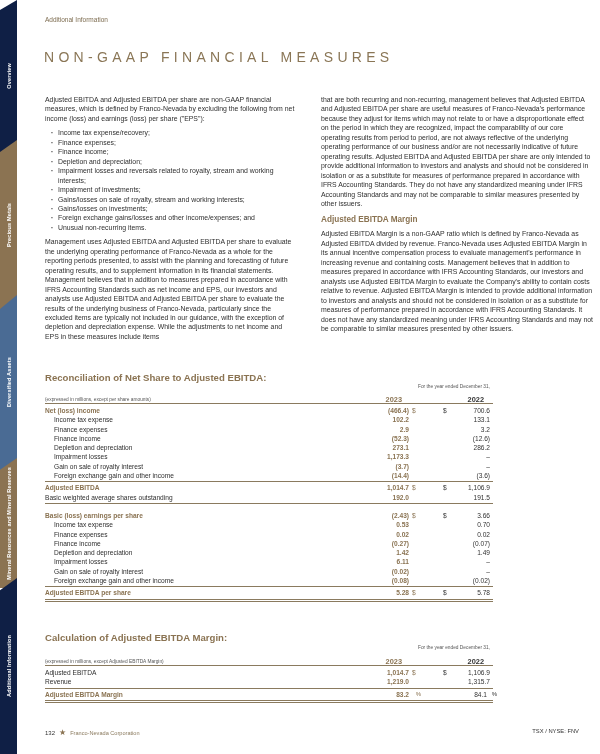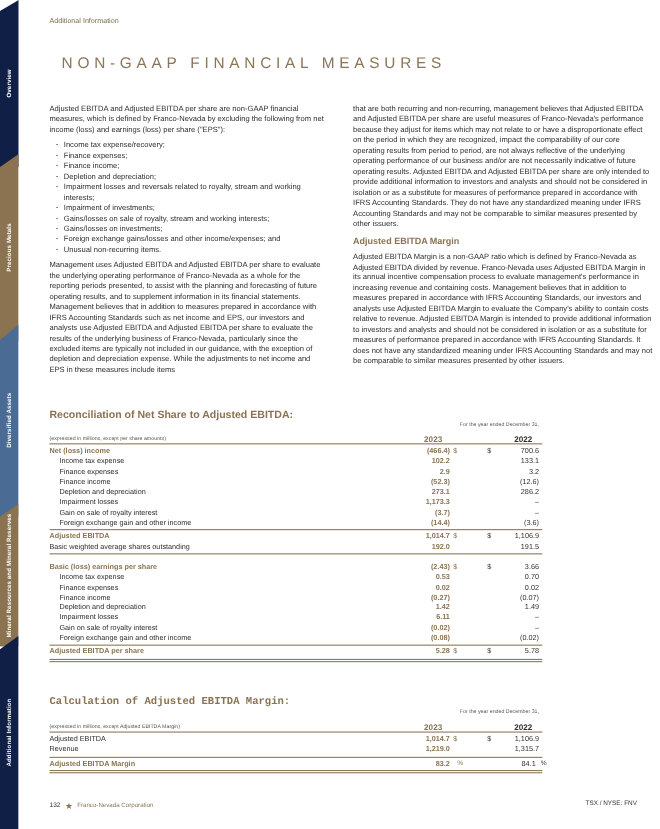--- a/index.html
+++ b/index.html
@@ -14,37 +14,37 @@
   .tab-overview::before { content: ""; }
   .tab-precious { top: 140px; height: 170px; background: #8b7352; clip-path: polygon(0 7%, 100% 0, 100% 100%, 0 100%); }
   .tab-diversified { top: 295px; height: 175px; background: #4a6b94; clip-path: polygon(0 8%, 100% 0, 100% 100%, 0 100%); }
   .tab-mineral { top: 458px; height: 130px; background: #8b7352; clip-path: polygon(0 9%, 100% 0, 100% 100%, 0 100%); }
   .tab-additional { top: 578px; height: 176px; background: #0f1f45; clip-path: polygon(0 7%, 100% 0, 100% 100%, 0 100%); }
   .tab-overview { clip-path: polygon(0 0, 70% 0, 100% 0, 100% 100%, 0 100%); }
   .tab-overview::after { content:""; }
   .corner-curve { position:absolute; left:0; top:0; width:17px; height:10px; background:#ffffff; border-bottom-right-radius: 17px 10px; clip-path: polygon(0 0, 100% 0, 0 100%); }
 
   .header-label { position: absolute; left: 45px; top: 16px; font-size: 6.5px; color: #7d6c50; }
-  .page-title { position: absolute; left: 44px; top: 49px; font-size: 14px; letter-spacing: 4.3px; color: #8a7656; font-weight: normal; margin-left: 12px; }
+  .page-title { position: absolute; left: 44px; top: 49px; font-size: 14px; letter-spacing: 4.3px; color: #8a7656; font-weight: normal; }
 
   .col { position: absolute; font-size: 6.9px; line-height: 9.45px; color: #2e2e2e; }
   .col-left { left: 45px; top: 95px; width: 250px; }
   .col-right { left: 321px; top: 95px; width: 272px; }
   .h2 { font-size: 8.2px; font-weight: bold; color: #8a7352; line-height: 10px; }
   .col-left .h2 { margin-top: 4px; margin-bottom: 9px; }
   .col-right .h2 { margin-top: 7px; margin-bottom: 4px; }
   p { margin: 0; }
   ul.bullets { list-style: none; margin: 5px 0 5px 6px; }
   ul.bullets li { position: relative; padding-left: 7px; }
   ul.bullets li::before { content: "·"; position: absolute; left: 0; top: 0; font-weight: bold; }
 
   
   .sec-title { position: absolute; left: 45px; font-size: 9.6px; font-weight: bold; color: #8a7352; }
   .t1-title { top: 372px; }
-  .t2-title { top: 632px; font-family: Liberation Mono, monospace; }
+  .t2-title { top: 632px; }
   .tbl { position: absolute; left: 45px; width: 448px; font-size: 6.6px; }
   .t1 { top: 384px; }
   .t2 { top: 645px; }
   .yr-caption { position: absolute; right: 3px; font-size: 4.8px; color: #555; }
   .t1 .yr-caption { top: 0; }
   .t2 .yr-caption { top: 0; }
   .hdr-row { position: absolute; left: 0; width: 448px; height: 10px; border-bottom: 1px solid #8a7a5e; }
   .t1 .hdr-row { top: 10px; }
   .t2 .hdr-row { top: 11px; }
   .hdr-row .note { position: absolute; left: 0; top: 3px; font-size: 4.8px; color: #555; }

